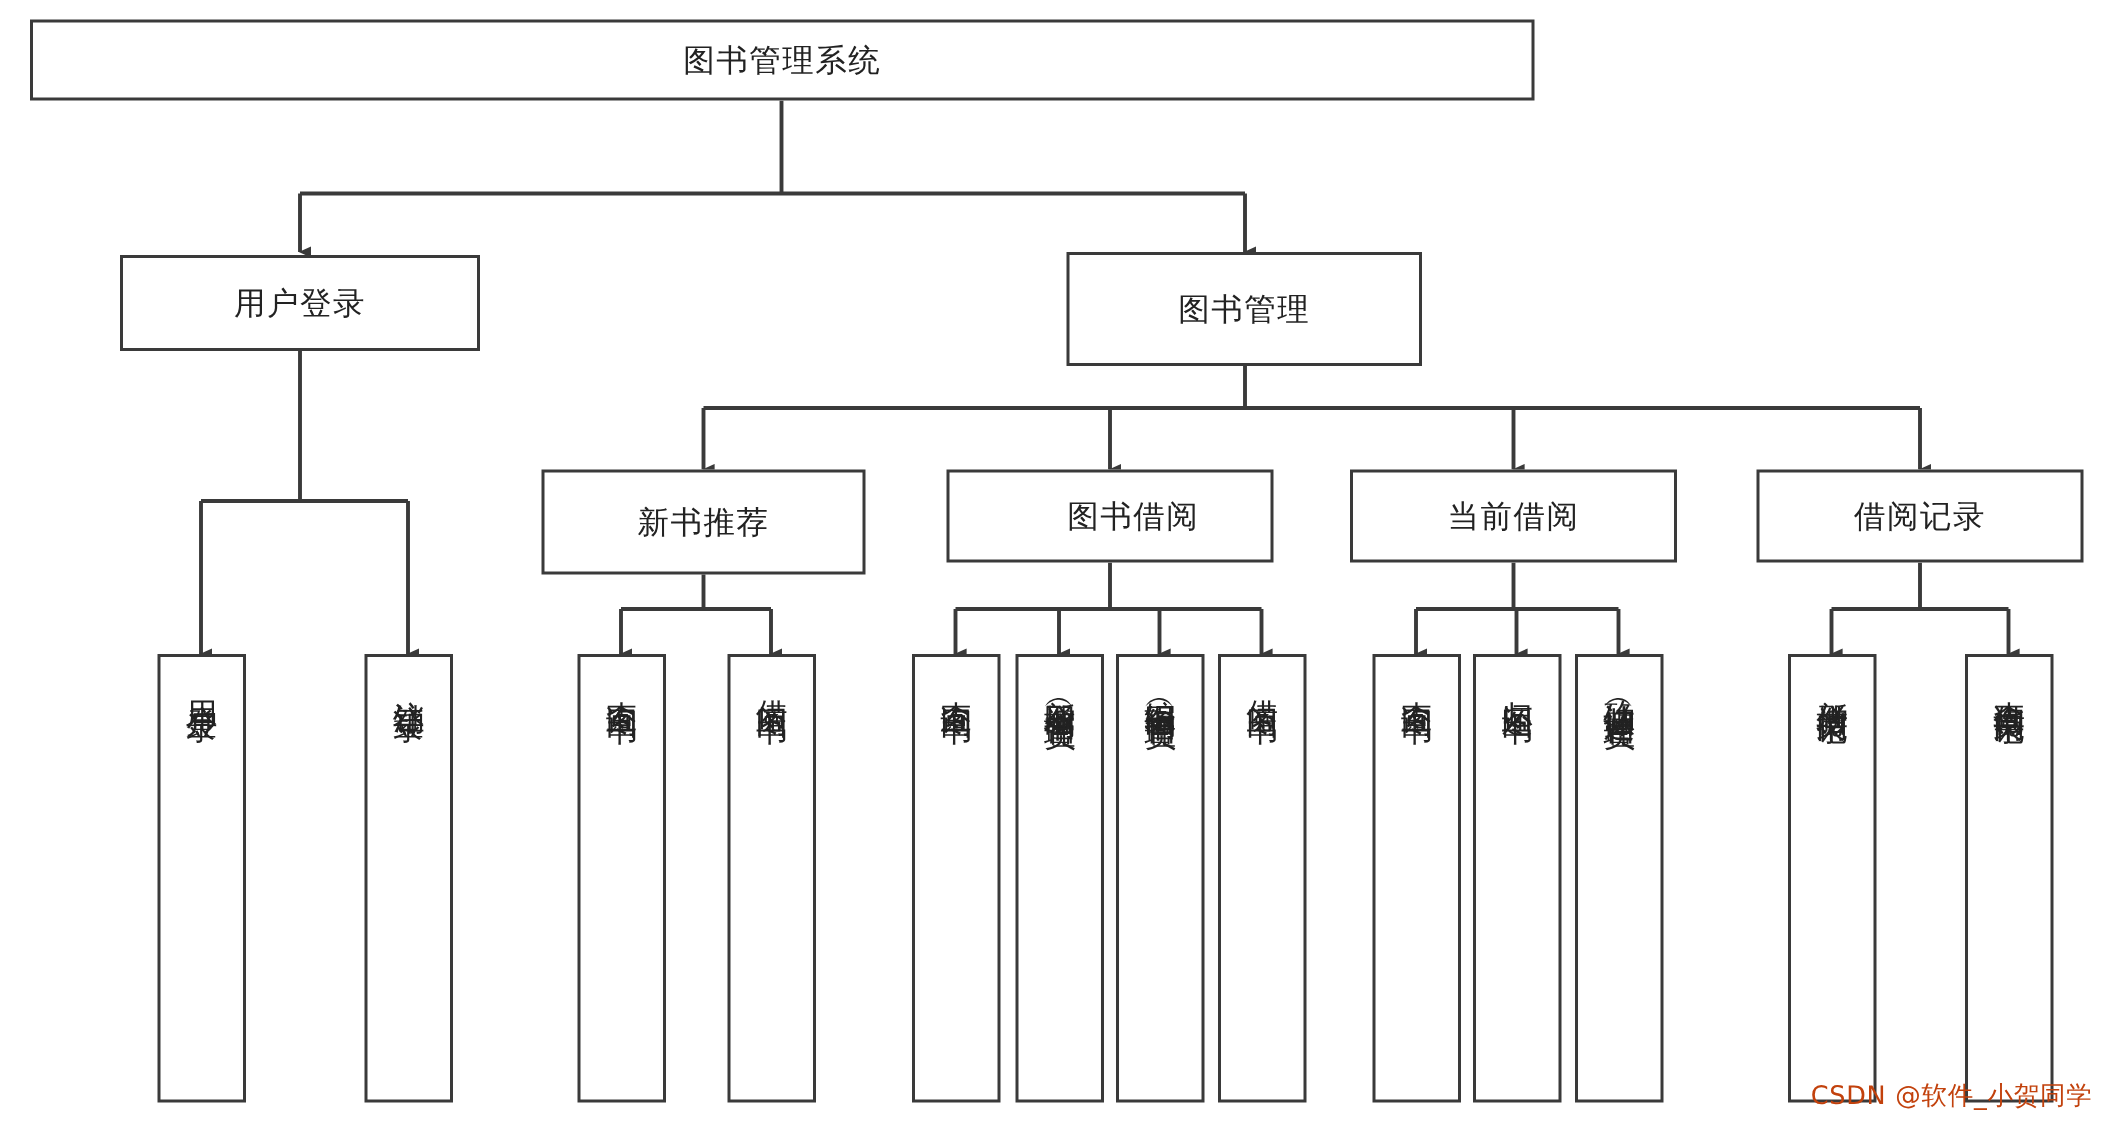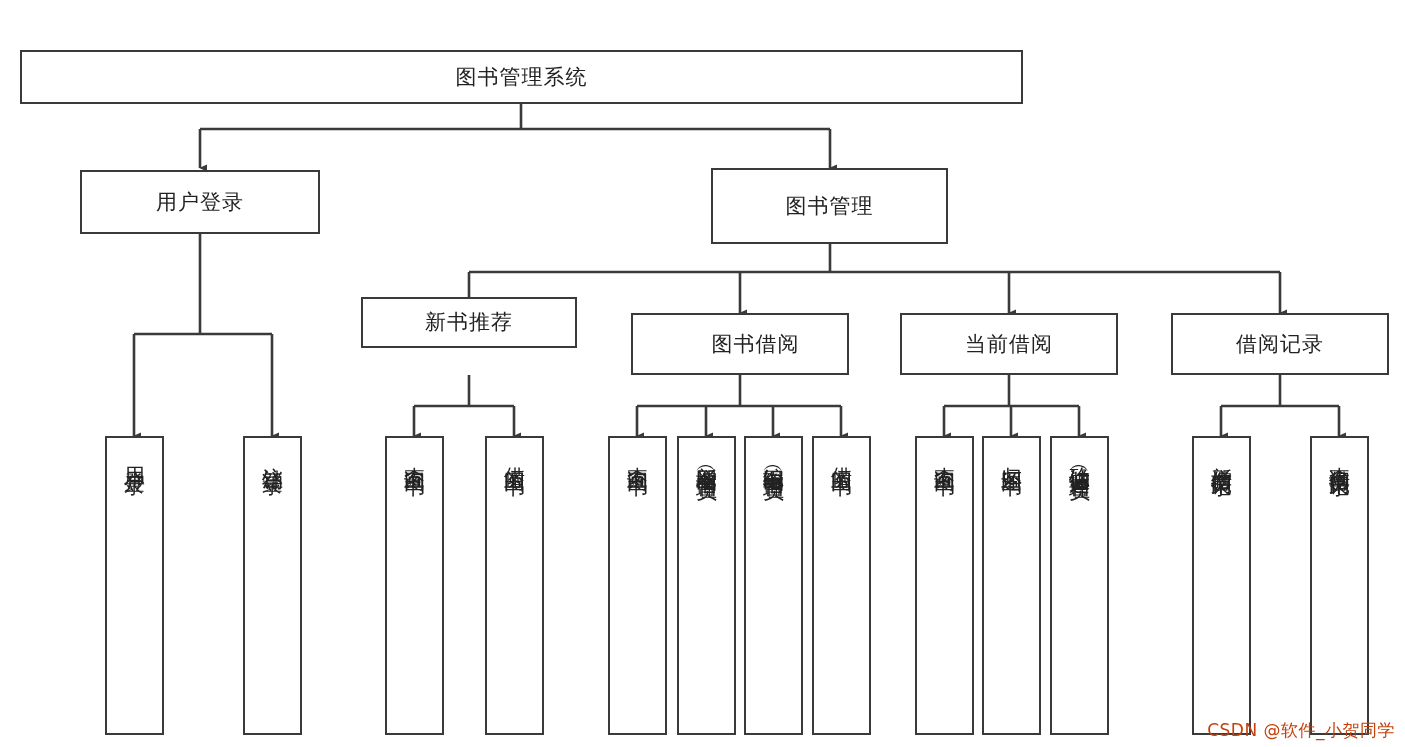--- a/index.html
+++ b/index.html
@@ -126,32 +126,32 @@
       <path d="M1011,406 L1011,436" marker-end="url(#arrow)"></path>
       <path d="M1079,406 L1079,436" marker-end="url(#arrow)"></path>
 
       <path d="M1280,375 L1280,406"></path>
       <path d="M1221,406 L1339,406"></path>
       <path d="M1221,406 L1221,436" marker-end="url(#arrow)"></path>
       <path d="M1339,406 L1339,436" marker-end="url(#arrow)"></path>
     </g>
   </svg>
 
-  <div class="node root horiz" style="left:20px;top:13px;width:1003px;height:54px;margin-top:37px;">
+  <div class="node root horiz" style="left:20px;top:13px;width:1003px;height:54px;">
     <span class="label">图书管理系统</span>
   </div>
 
   <div class="node horiz" style="left:80px;top:170px;width:240px;height:64px;">
     <span class="label">用户登录</span>
   </div>
   <div class="node horiz" style="left:711px;top:168px;width:237px;height:76px;">
     <span class="label">图书管理</span>
   </div>
 
-  <div class="node horiz" style="left:361px;top:297px;width:216px;height:51px;">
+  <div class="node horiz" style="left:361px;top:313px;width:216px;height:70px;">
     <span class="label">新书推荐</span>
   </div>
   <div class="node horiz" style="left:631px;top:313px;width:218px;height:62px;padding-left:31px;">
     <span class="label">图书借阅</span>
   </div>
   <div class="node horiz" style="left:1171px;top:313px;width:218px;height:62px;">
     <span class="label">借阅记录</span>
   </div>
   <div class="node horiz" style="left:900px;top:313px;width:218px;height:62px;">
     <span class="label">当前借阅</span>

